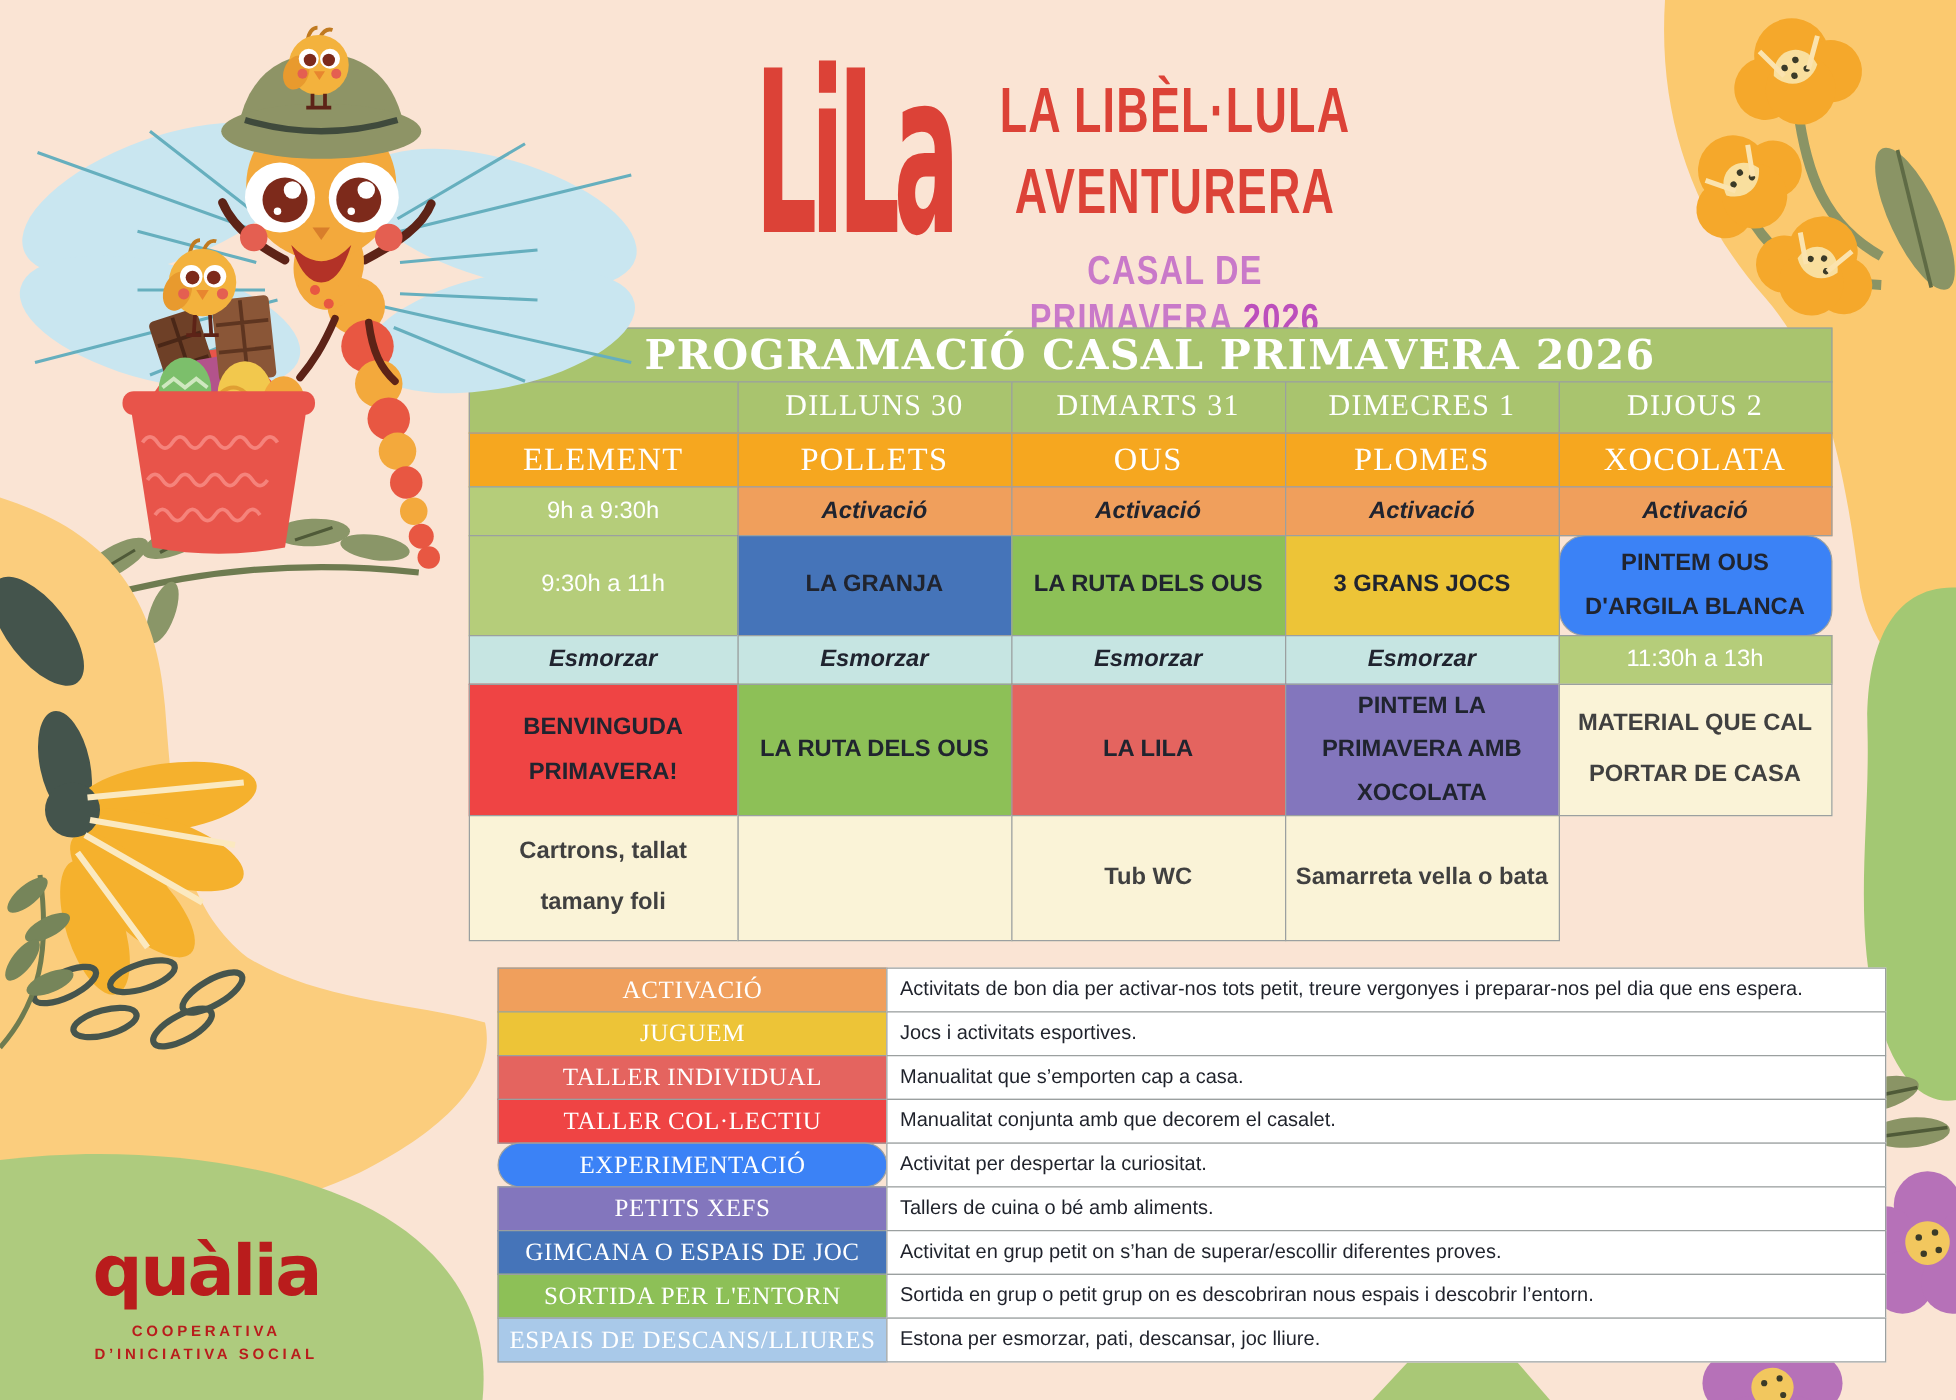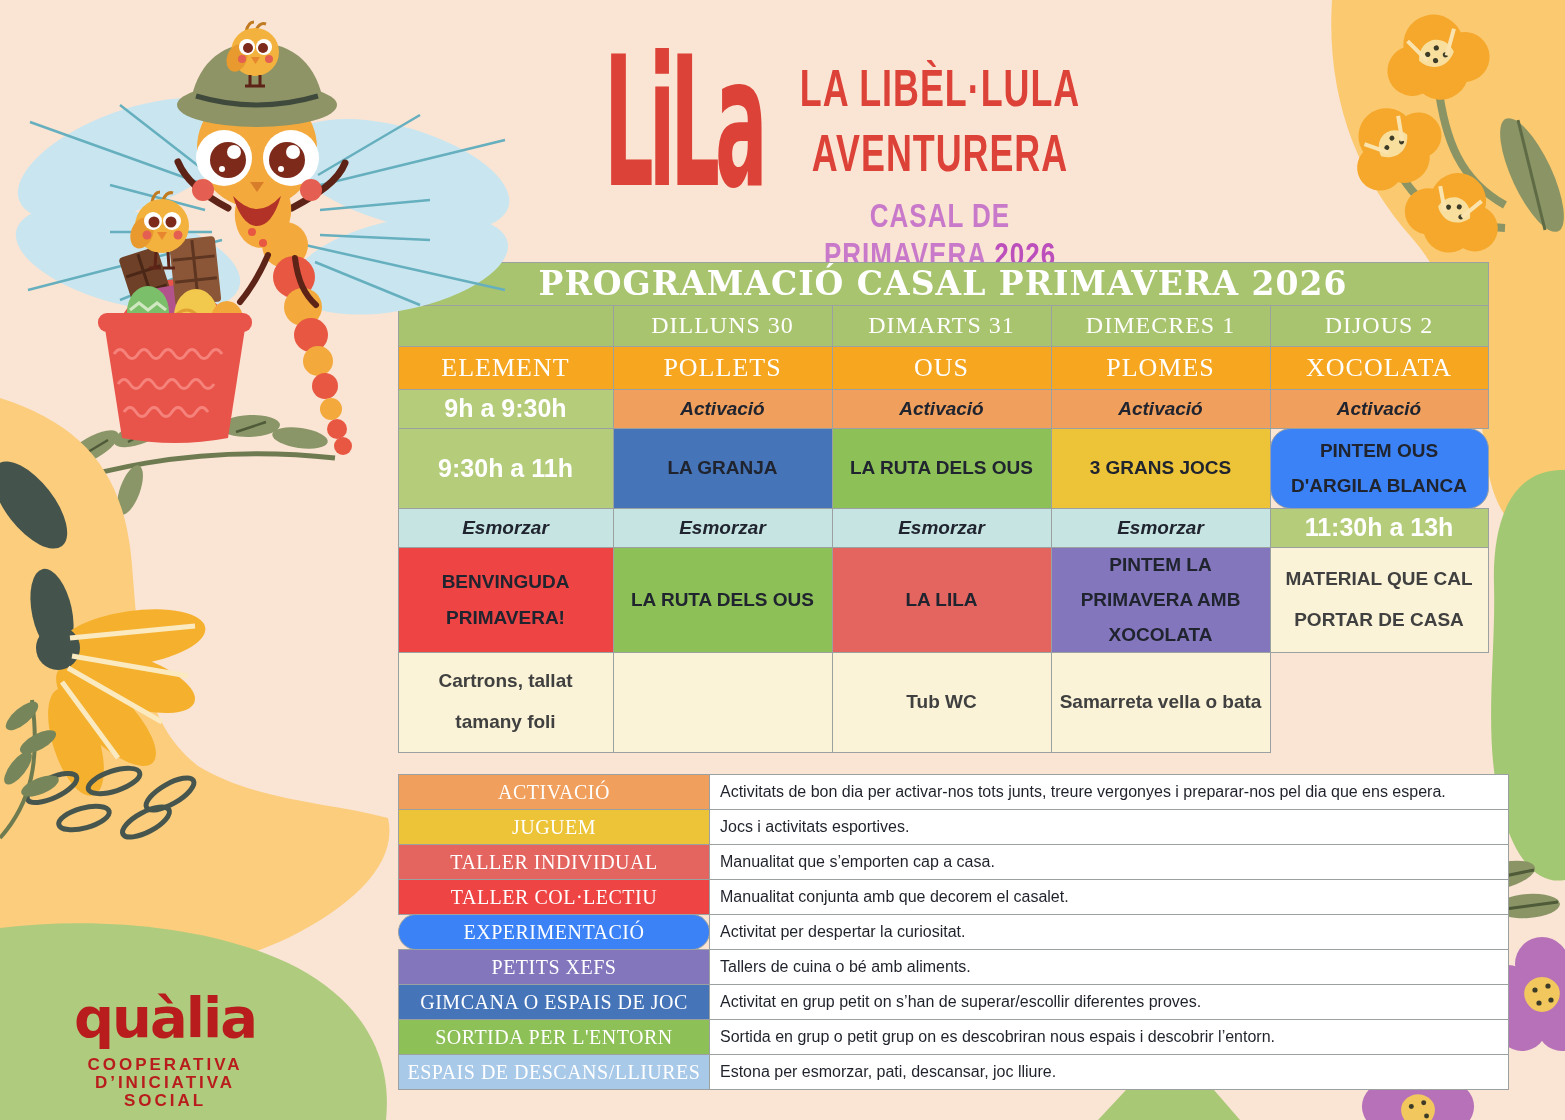--- a/index.html
+++ b/index.html
@@ -16,32 +16,32 @@
   .title-lines{position:absolute;left:790px;top:56px;width:300px;z-index:2;text-align:center;
          color:#DC4237;font-weight:bold;font-size:37px;line-height:47px;letter-spacing:1px;
          transform:scale(0.97,1.38);transform-origin:center top;}
   .title-lines span{display:block;}
   .subtitle{position:absolute;left:790px;top:197px;width:300px;z-index:2;text-align:center;
          font-weight:bold;font-size:26px;letter-spacing:1px;color:#C979C9;
          transform:scaleY(1.25);transform-origin:center top;}
   .subtitle .year{color:#BC4FBC;font-weight:900;}
 
   
-  .schedule{position:absolute;left:398px;top:262px;width:1111px;z-index:2;
+  .schedule{position:absolute;left:375px;top:262px;width:1111px;z-index:2;
             display:grid;grid-template-columns:215px 219px 219px 219px 218px;
             grid-template-rows:43px 41px 43px 39px 80px 39px 105px 100px;}
   .cell{display:flex;align-items:center;justify-content:center;text-align:center;
         border:1px solid #9BA0A0;margin:-0.5px;white-space:pre-line;box-sizing:border-box;}
   .title-cell{grid-column:1/-1;background:#A9C46E;color:#fff;
         font-family:"DejaVu Serif",serif;font-weight:bold;font-size:33px;letter-spacing:1px;}
   .day-cell{background:#A9C46E;color:#fff;font-family:"Liberation Serif",serif;
         font-size:24px;letter-spacing:1px;}
   .element-cell{background:#F6A71F;color:#fff;font-family:"Liberation Serif",serif;
         font-size:26px;letter-spacing:1px;}
-  .time-cell{background:#B5CD7A;color:#fff;font-size:25px;font-weight:bold;}
+  .time-cell{background:#B5CD7A;color:#fff;font-size:19px;font-weight:normal;}
   .act-cell{font-size:19px;font-weight:bold;color:#20242F;line-height:1.85;padding:0 8px;}
   .material-cell{background:#FAF3D7;color:#404040;font-size:19px;font-weight:bold;
         line-height:2.15;padding:0 6px;}
 
   .schedule [data-type="activacio"],.schedule [data-type="esmorzar"]{font-style:italic;}
   [data-type="activacio"]{background:#F09F5C;}
   [data-type="juguem"]{background:#EDC437;}
   [data-type="taller-individual"]{background:#E4645F;}
   [data-type="taller-collectiu"]{background:#ef4444;}
   [data-type="experimentacio"]{background:#3b82f6;border-radius:21px;}
@@ -59,21 +59,21 @@
         border:1px solid #9BA0A0;box-sizing:border-box;}
   .lg-desc{width:800px;height:36px;background:#fff;border:1px solid #9BA0A0;
         box-sizing:border-box;display:flex;align-items:center;padding:0 10px;
         font-size:16px;color:#1F222B;margin-left:-1px;}
 
   
   .qualia{position:absolute;left:55px;top:988px;width:220px;z-index:2;text-align:center;
         color:#b91c1c;}
   .qualia .name{font-family:"DejaVu Sans",sans-serif;font-weight:bold;font-size:56px;
         letter-spacing:-2px;line-height:60px;}
-  .qualia .tagline{font-weight:bold;font-size:17px;letter-spacing:3px;line-height:18px;margin-top:8px;}
+  .qualia .tagline{font-weight:bold;font-size:12px;letter-spacing:3px;line-height:18px;margin-top:8px;}
 </style>
 </head>
 <body>
 
 <div class="stage">
 
   <svg class="decor bg-decor" width="1565" height="1120" viewBox="0 0 1565 1120">
 
     <g>
       <path d="M1332 0 C1326 95 1356 175 1412 238 C1462 295 1477 385 1488 470 C1497 522 1528 548 1565 552 L1565 0 Z" fill="#FBC96F"></path>
@@ -253,21 +253,21 @@
     <div class="cell material-cell">Cartrons, tallat
 tamany foli</div>
     <div class="cell material-cell"></div>
     <div class="cell material-cell">Tub WC</div>
     <div class="cell material-cell">Samarreta vella o bata</div>
   </div>
 
   <div class="legend">
     <div class="lg-row">
       <div class="lg-label" data-type="activacio">ACTIVACIÓ</div>
-      <div class="lg-desc">Activitats de bon dia per activar-nos tots junts, treure vergonyes i preparar-nos pel dia que ens espera.</div>
+      <div class="lg-desc">Activitats de bon dia per activar-nos tots petit, treure vergonyes i preparar-nos pel dia que ens espera.</div>
     </div>
     <div class="lg-row">
       <div class="lg-label" data-type="juguem">JUGUEM</div>
       <div class="lg-desc">Jocs i activitats esportives.</div>
     </div>
     <div class="lg-row">
       <div class="lg-label" data-type="taller-individual">TALLER INDIVIDUAL</div>
       <div class="lg-desc">Manualitat que s’emporten cap a casa.</div>
     </div>
     <div class="lg-row">

